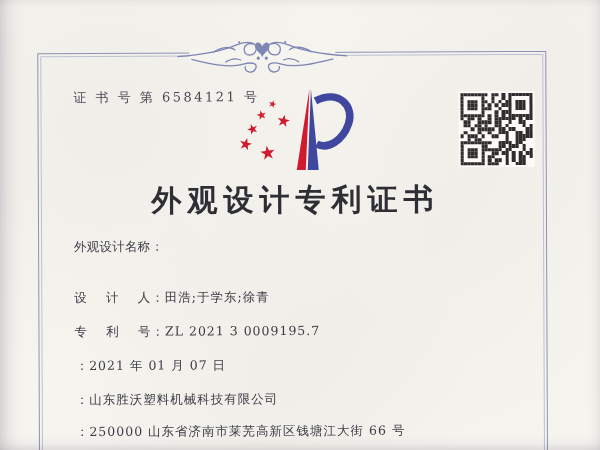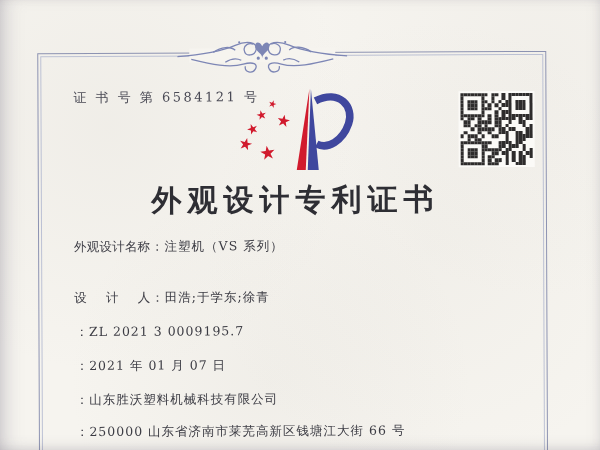--- a/index.html
+++ b/index.html
@@ -536,28 +536,28 @@
         <div class="qm on"></div>
         <div class="qm"></div>
         <div class="qm"></div>
       </div>
 
     <div class="title">外观设计专利证书</div>
 
     <div class="field-row" style="top:238px">
       <span class="flabel">外观设计名称</span>
         <span class="fcolon">：</span>
-      <span class="fvalue">注塑机（VS 系列）</span>
     </div>
     <div class="field-row" style="top:289px">
       <span class="flabel">设计人</span>
         <span class="fcolon">：</span>
       <span class="fvalue">田浩;于学东;徐青</span>
     </div>
     <div class="field-row" style="top:323px">
+      <span class="flabel">专利号</span>
         <span class="fcolon">：</span>
       <span class="fvalue">ZL 2021 3 0009195.7</span>
     </div>
     <div class="field-row" style="top:357px">
         <span class="fcolon">：</span>
       <span class="fvalue">2021 年 01 月 07 日</span>
     </div>
     <div class="field-row" style="top:391px">
         <span class="fcolon">：</span>
       <span class="fvalue">山东胜沃塑料机械科技有限公司</span>

